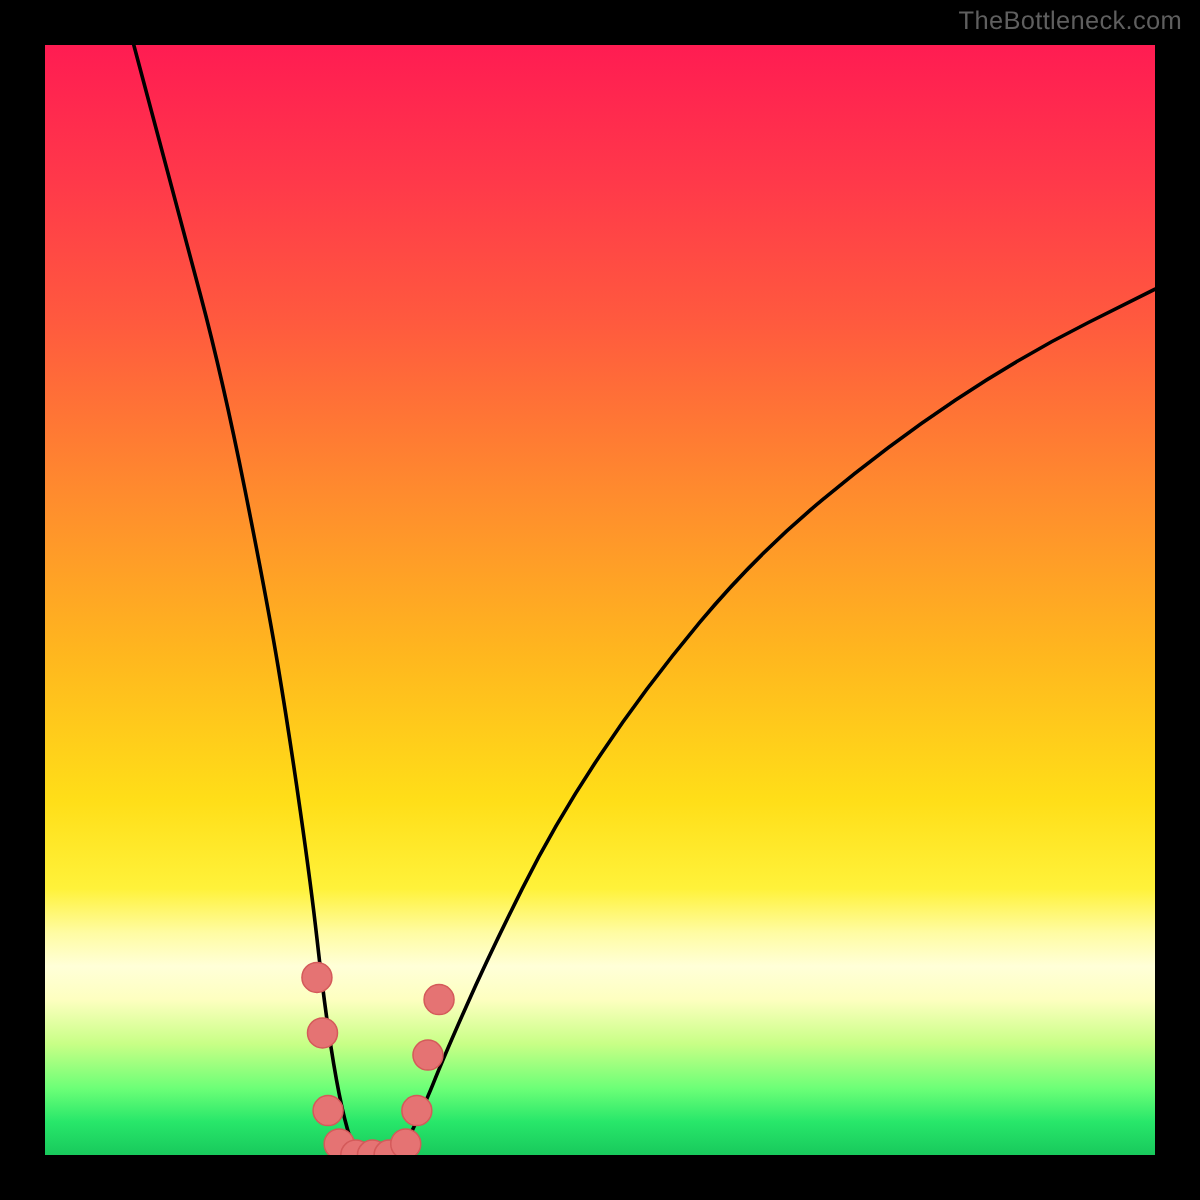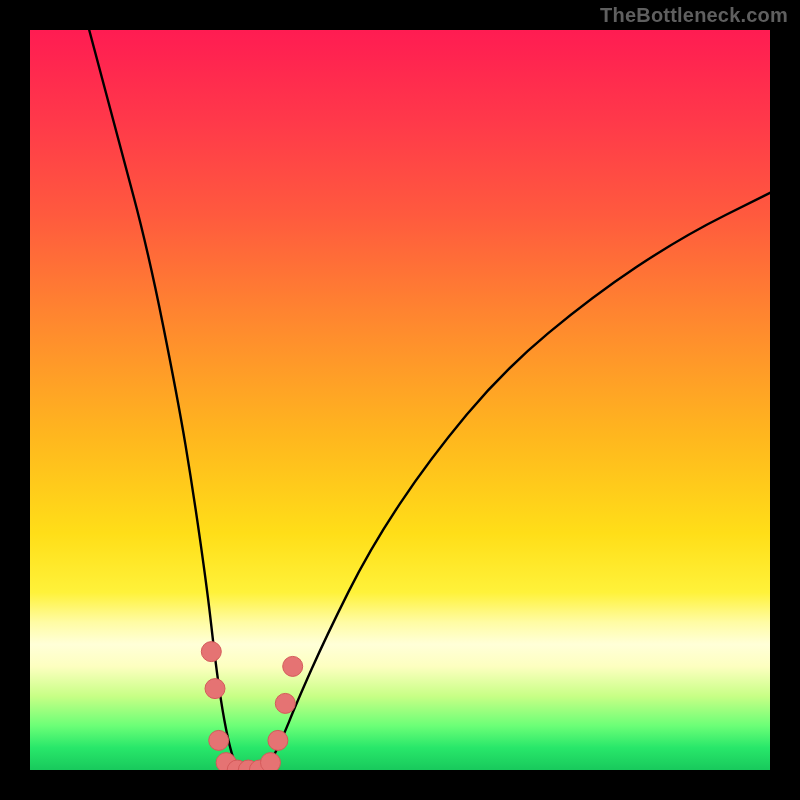--- a/index.html
+++ b/index.html
@@ -47,22 +47,22 @@
       #6cff77 94%,
       #28e76a 97%,
       #18c95c 100%
     );
   }
   .watermark {
     position: absolute;
     top: 4px;
     right: 12px;
     color: #5f5f5f;
-    font-size: 20px;
-    font-weight: 700;
+    font-size: 17px;
+    font-weight: 400;
     letter-spacing: 0.2px;
     user-select: none;
   }
   svg.curve {
     position: absolute;
     inset: 0;
     width: 740px;
     height: 740px;
   }
   .curve path.line {

